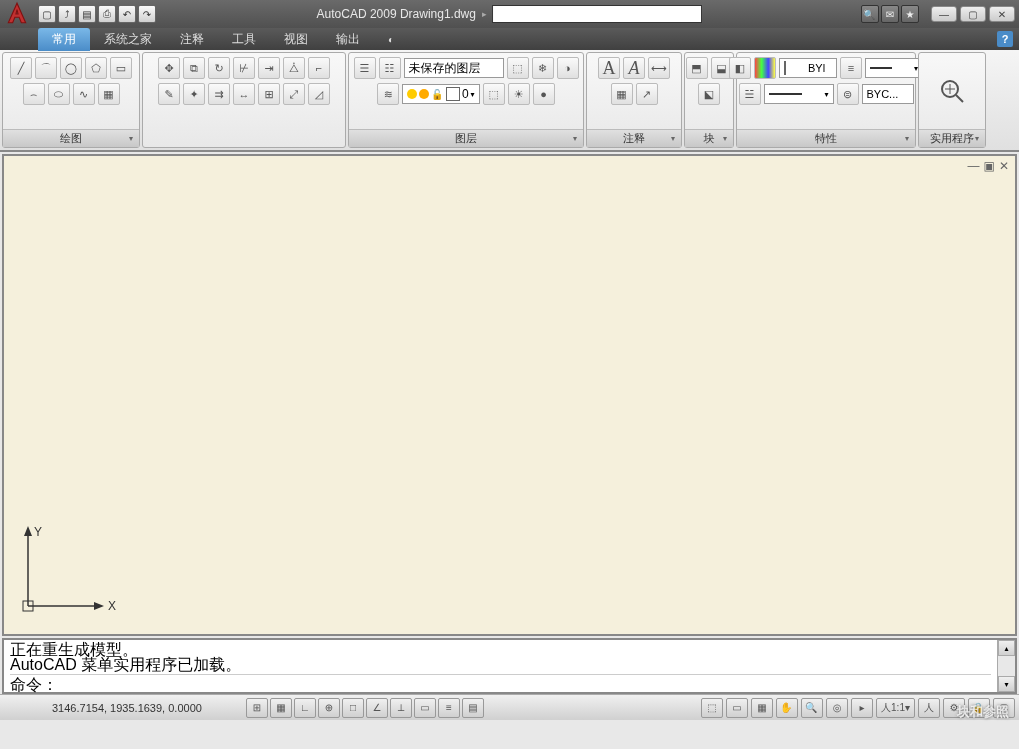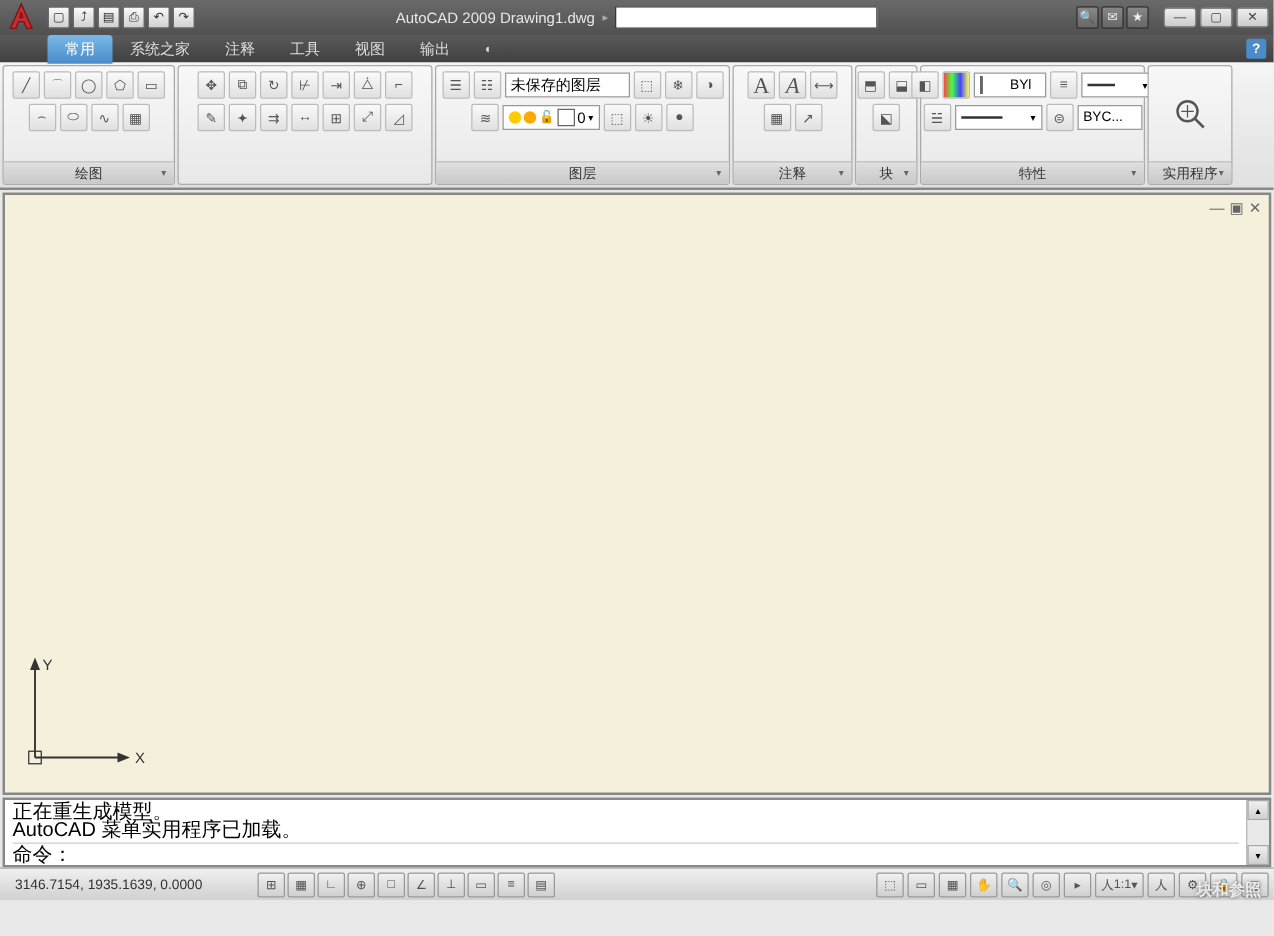--- a/index.html
+++ b/index.html
@@ -46,21 +46,21 @@
 .ucs { position: absolute; bottom: 10px; left: 16px; }
 
 .command-area { height: 56px; background: #fff; border: 2px solid #888; margin: 0 2px; display: flex; }
 .command-text { flex: 1; padding: 2px 6px; font-size: 16px; line-height: 15px; font-family: SimSun, monospace; }
 .command-prompt { border-top: 1px solid #ccc; margin-top: 2px; padding-top: 2px; }
 .command-scroll { width: 18px; background: #e8e8e8; border-left: 1px solid #aaa; display: flex; flex-direction: column; }
 .scroll-btn { height: 16px; display: flex; align-items: center; justify-content: center; font-size: 8px; background: linear-gradient(#f0f0f0,#d0d0d0); border: 1px solid #aaa; }
 .scroll-track { flex: 1; background: #e8e8e8; }
 
 .statusbar { height: 26px; background: linear-gradient(#f0f0f0,#d0d0d0); border-top: 1px solid #aaa; display: flex; align-items: center; padding: 0 4px; gap: 2px; font-size: 11px; }
-.status-coords { padding: 2px 8px; color: #333; min-width: 200px; }
+.status-coords { padding: 2px 8px; color: #333; min-width: 200px; margin-left: 40px; }
 .status-btn { width: 22px; height: 20px; background: linear-gradient(#f0f0f0,#d0d0d0); border: 1px solid #999; border-radius: 2px; display: flex; align-items: center; justify-content: center; font-size: 10px; color: #555; }
 .status-right { margin-left: auto; display: flex; gap: 3px; align-items: center; }
 .watermark { position: absolute; right: 10px; bottom: 28px; font-size: 13px; color: rgba(255,255,255,0.8); font-weight: bold; text-shadow: 0 0 3px rgba(0,0,0,0.5); pointer-events: none; }
 </style>
 </head>
 <body>
 
 <div class="titlebar">
   <div class="app-logo">
     <svg viewBox="0 0 24 24">

